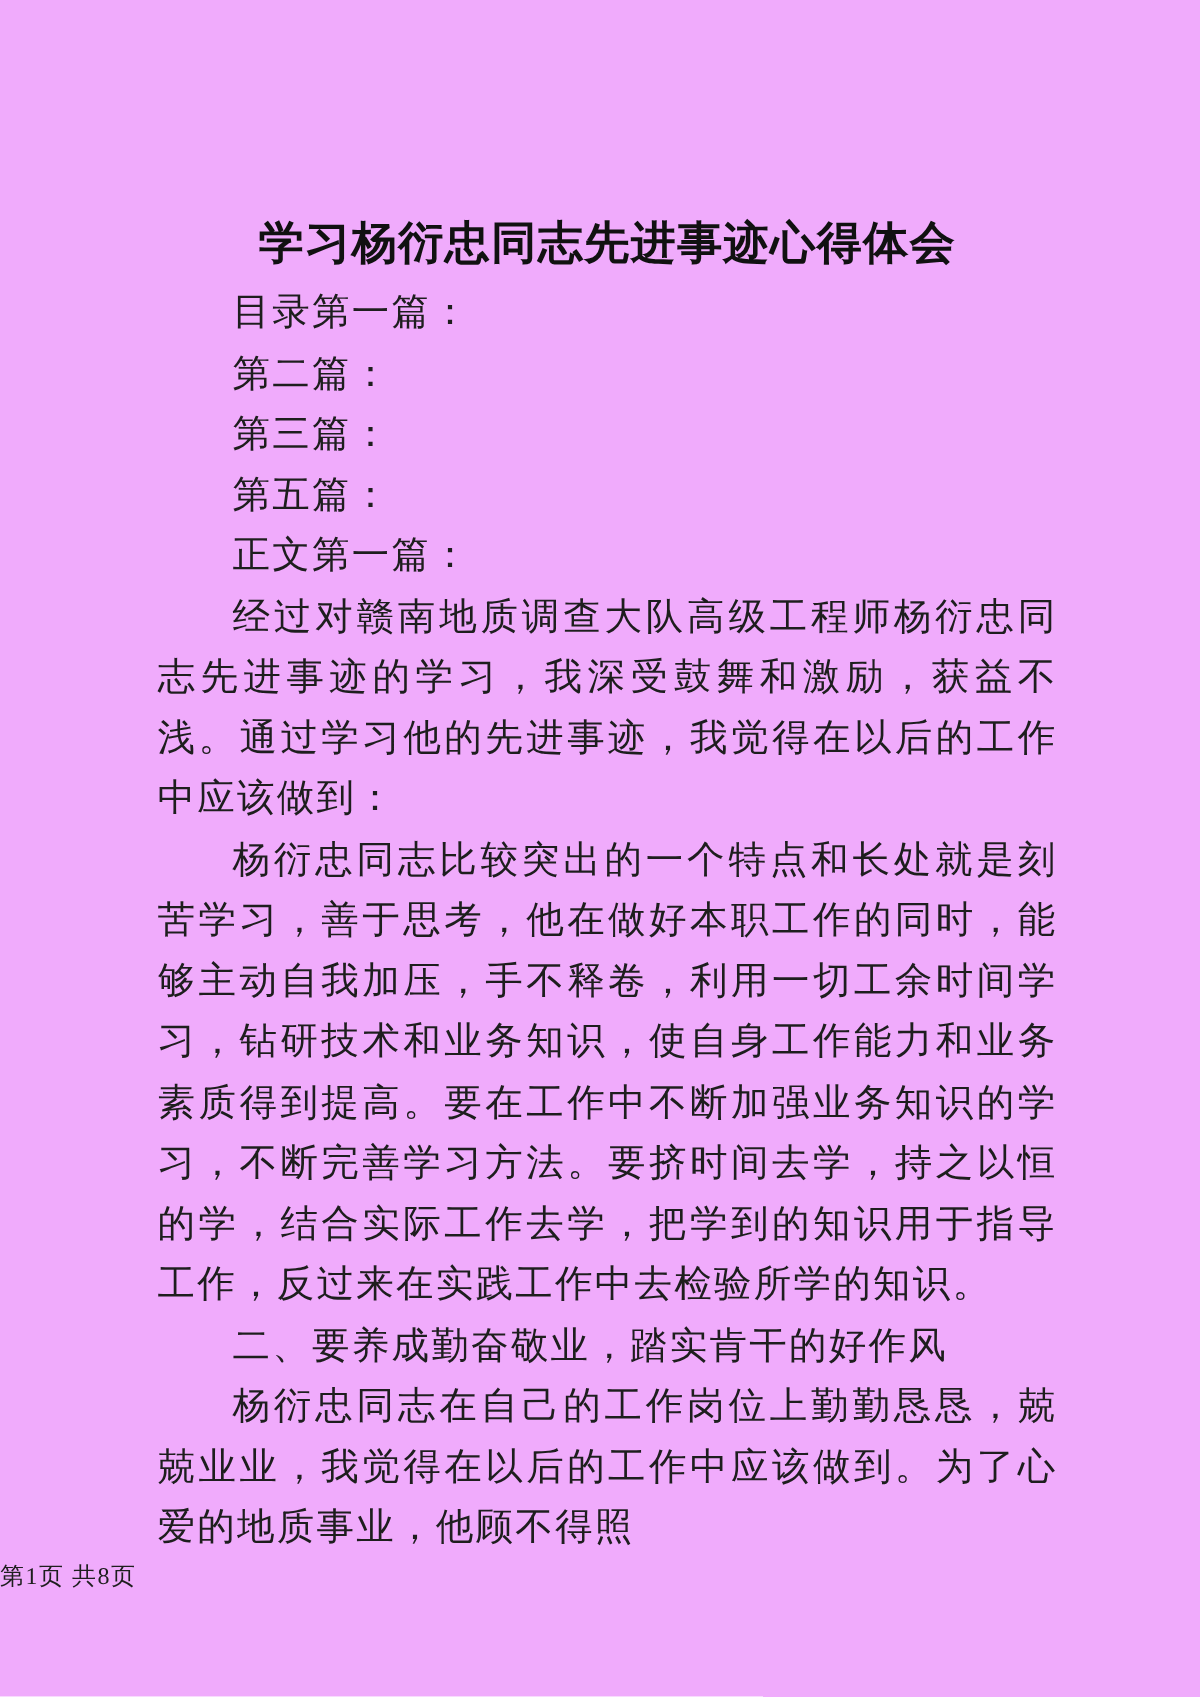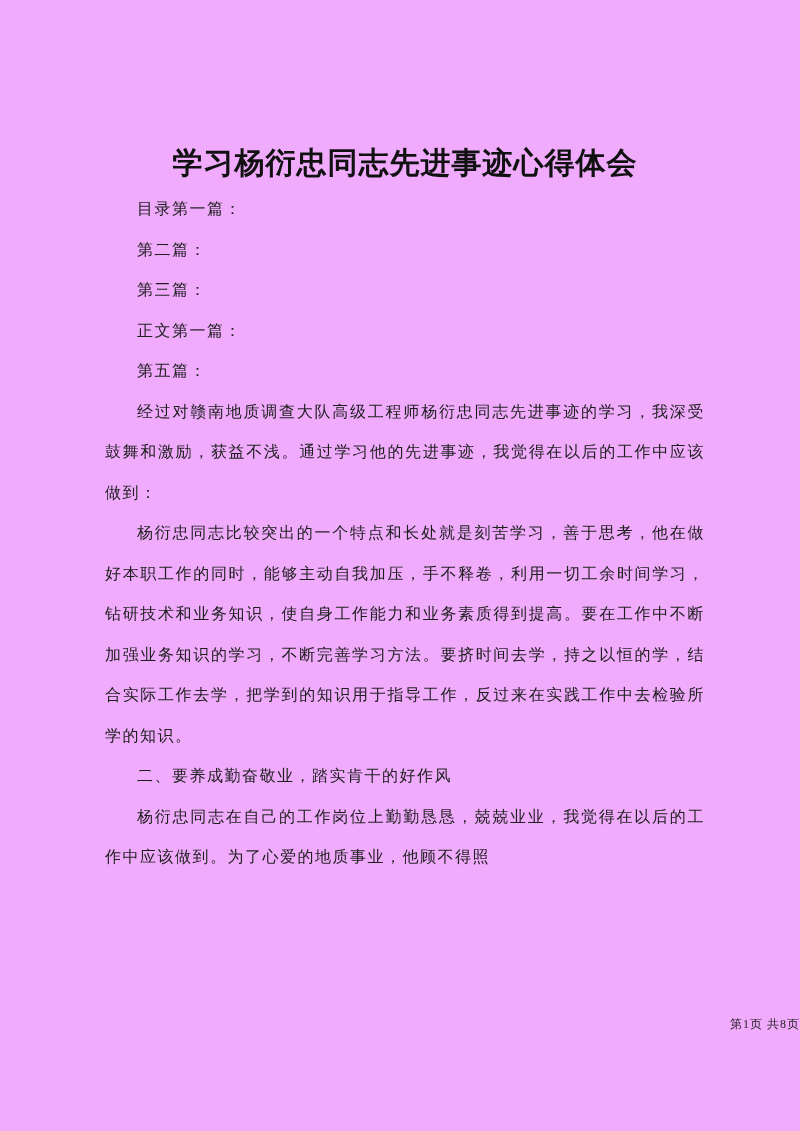--- a/index.html
+++ b/index.html
@@ -26,52 +26,52 @@
     margin: 0 0 6px 0;
     font-size: 30px;
     font-weight: 700;
     line-height: 40px;
     text-align: center;
     letter-spacing: 1px;
     color: #111111;
   }
   .doc-body p.line {
     margin: 0;
-    font-size: 16px;
+    font-size: 25px;
     line-height: 40.5px;
     text-indent: 2em;
     letter-spacing: 1.5px;
     text-align: justify;
     font-weight: 400;
   }
   .footer {
     position: absolute;
     left: 0;
-    top: 1013px;
+    top: 1041px;
     width: 100%;
-    text-align: right;
-    font-size: 12px;
+    text-align: left;
+    font-size: 16px;
     line-height: 22px;
     letter-spacing: 1px;
     color: #1e1e1e;
   }
 </style>
 </head>
 <body>
 
 <div class="page">
   <div class="content">
     <h1 class="title">学习杨衍忠同志先进事迹心得体会</h1>
 
     <div class="doc-body">
       <p class="line">目录第一篇：</p>
       <p class="line">第二篇：</p>
       <p class="line">第三篇：</p>
+      <p class="line">第五篇：</p>
       <p class="line">正文第一篇：</p>
-      <p class="line">第五篇：</p>
 
       <p class="line">经过对赣南地质调查大队高级工程师杨衍忠同志先进事迹的学习，我深受鼓舞和激励，获益不浅。通过学习他的先进事迹，我觉得在以后的工作中应该做到：</p>
       <p class="line">杨衍忠同志比较突出的一个特点和长处就是刻苦学习，善于思考，他在做好本职工作的同时，能够主动自我加压，手不释卷，利用一切工余时间学习，钻研技术和业务知识，使自身工作能力和业务素质得到提高。要在工作中不断加强业务知识的学习，不断完善学习方法。要挤时间去学，持之以恒的学，结合实际工作去学，把学到的知识用于指导工作，反过来在实践工作中去检验所学的知识。</p>
       <p class="line">二、要养成勤奋敬业，踏实肯干的好作风</p>
       <p class="line">杨衍忠同志在自己的工作岗位上勤勤恳恳，兢兢业业，我觉得在以后的工作中应该做到。为了心爱的地质事业，他顾不得照</p>
     </div>
   </div>
 
   <div class="footer">第1页 共8页</div>
 </div>

